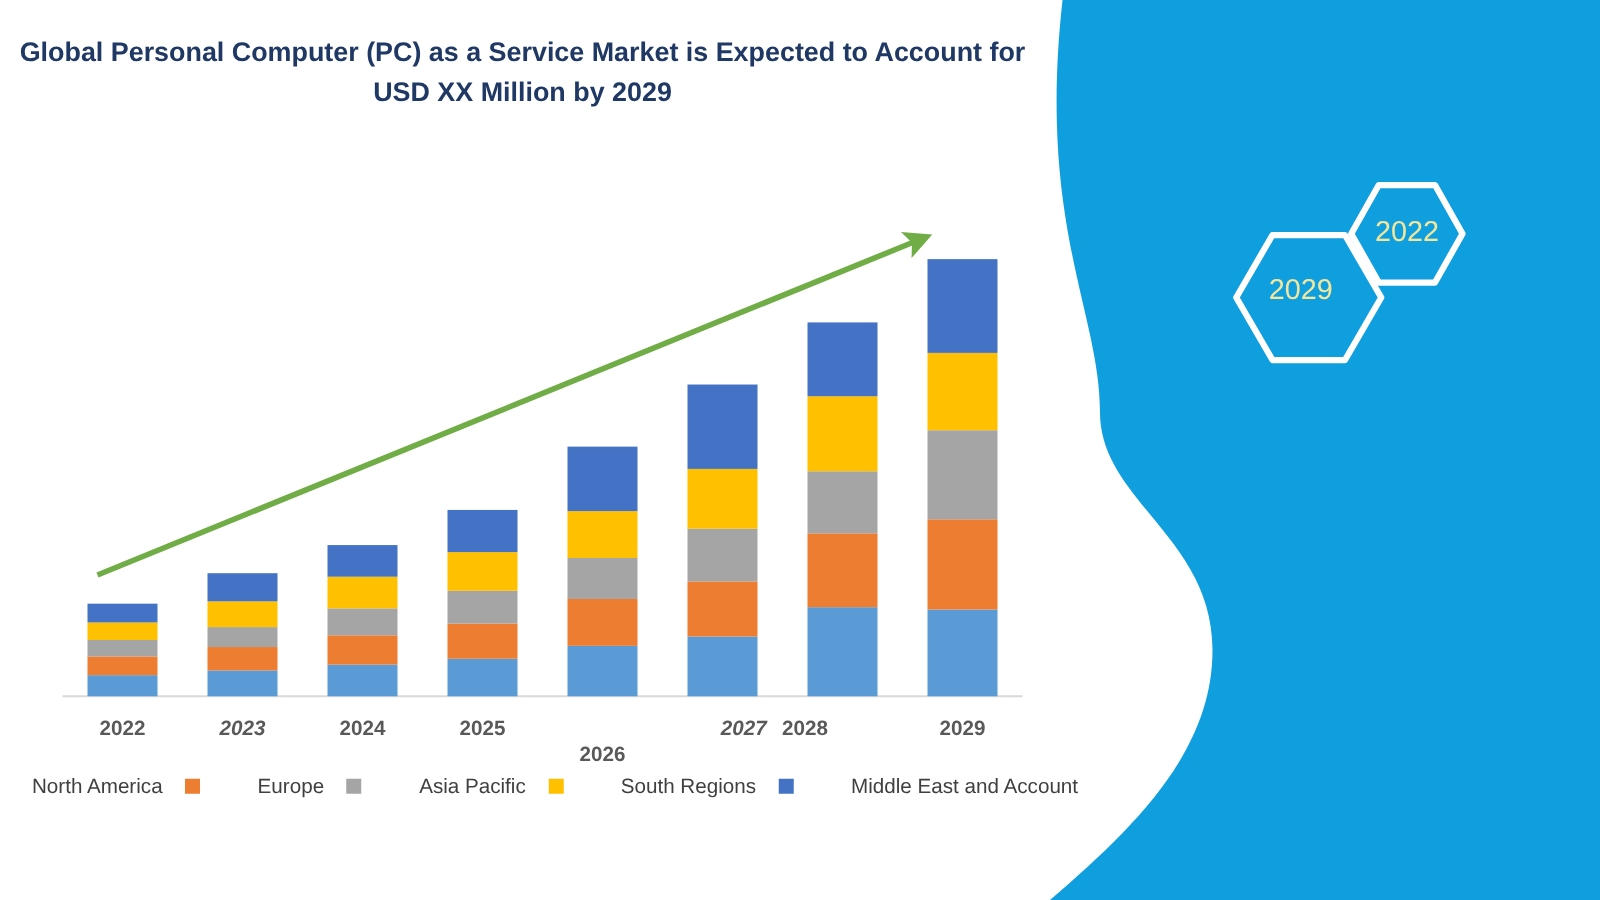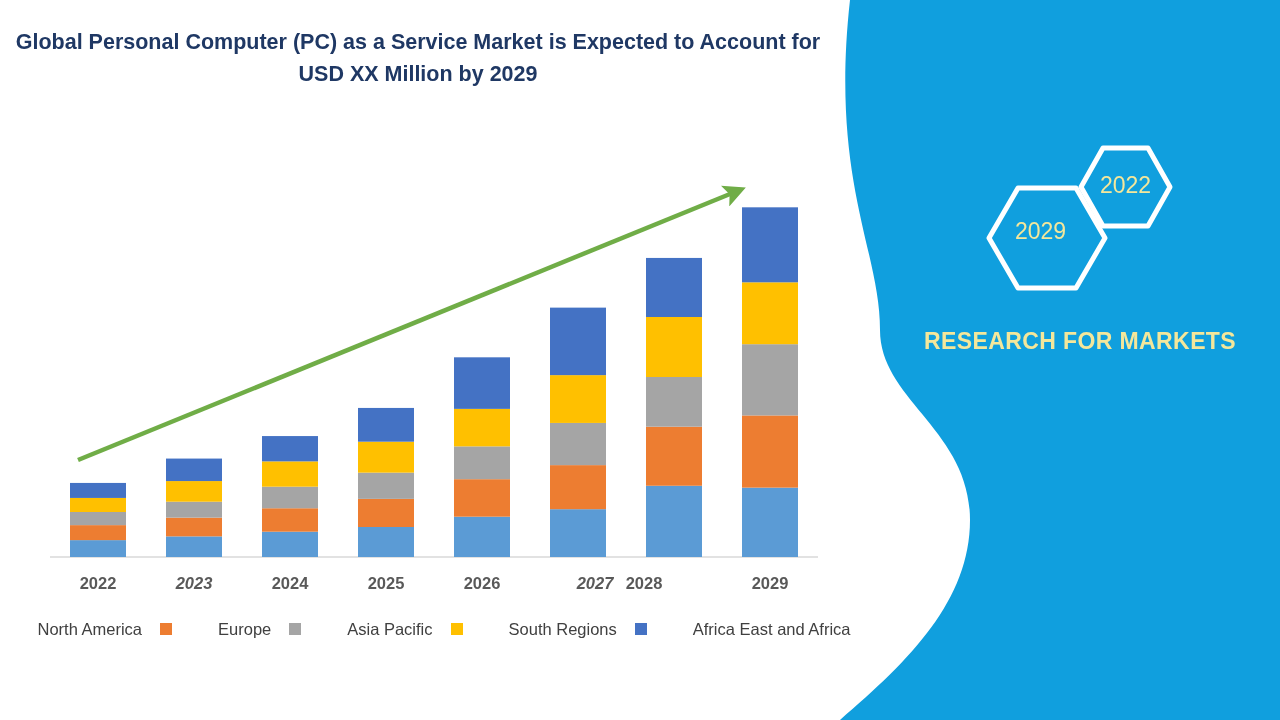--- a/index.html
+++ b/index.html
@@ -109,21 +109,21 @@
         </defs>
         <line x1="78" y1="310" x2="730" y2="44" stroke="#70AD47" stroke-width="4.5" marker-end="url(#arrowhead)"></line>
       </svg>
   </div>
 
   <div class="xlabels" id="xlabels">
       <div class="xlabel" style="left: 53px;">2022</div>
       <div class="xlabel" style="left: 149px; font-style: italic;">2023</div>
       <div class="xlabel" style="left: 245px;">2024</div>
       <div class="xlabel" style="left: 341px;">2025</div>
-      <div class="xlabel" style="left: 437px;">2026</div>
+      <div class="xlabel" style="left: 437px; margin-top: 21px;">2026</div>
       <div class="xlabel" style="left: 550px; font-style: italic;">2027</div>
       <div class="xlabel" style="left: 599px;">2028</div>
       <div class="xlabel" style="left: 725px;">2029</div>
     </div>
 
   <div class="legend" id="legend">
       <div class="legend-item">
         <span class="legend-swatch" style="background: rgb(91, 155, 213);"></span>
         <span class="legend-text">North America</span>
       </div>
@@ -134,21 +134,21 @@
       <div class="legend-item">
         <span class="legend-swatch" style="background: rgb(165, 165, 165);"></span>
         <span class="legend-text">Asia Pacific</span>
       </div>
       <div class="legend-item">
         <span class="legend-swatch" style="background: rgb(255, 192, 0);"></span>
         <span class="legend-text">South Regions</span>
       </div>
       <div class="legend-item">
         <span class="legend-swatch" style="background: rgb(68, 114, 196);"></span>
-        <span class="legend-text">Africa East and Africa</span>
+        <span class="legend-text">Middle East and Account</span>
       </div>
     </div>
 
   <div class="right-panel">
     <svg width="460" height="720">
       <path id="cyan-shape" fill="#109FDE" d="M 30 0 L 460 0 L 460 720 L 20 720
                C 90 660 150 600 150 520
                C 150 430 60 400 60 330
                C 60 250 10 180 30 0 Z"></path>
     </svg>
@@ -158,16 +158,15 @@
       <svg width="260" height="160">
 
         <polygon points="133,8 178,8 200,47 178,86 133,86 111,47" fill="none" stroke="#ffffff" stroke-width="5" stroke-linejoin="round"></polygon>
 
         <polygon points="48,48 106,48 135,98 106,148 48,148 19,98" fill="none" stroke="#ffffff" stroke-width="5" stroke-linejoin="round"></polygon>
       </svg>
       <div class="hex-label hex-2022">2022</div>
       <div class="hex-label hex-2029">2029</div>
     </div>
 
-    <div class="brand">RESEARCH FOR MARKETS</div>
   </div>
 
 </div>
 
 </body></html>

